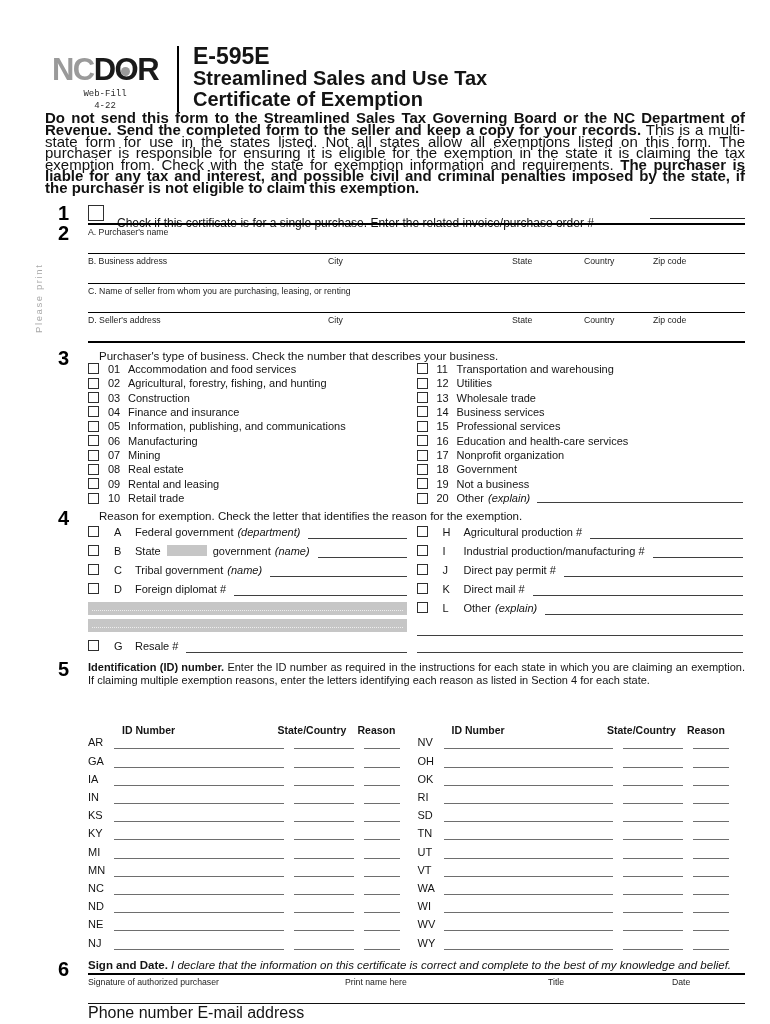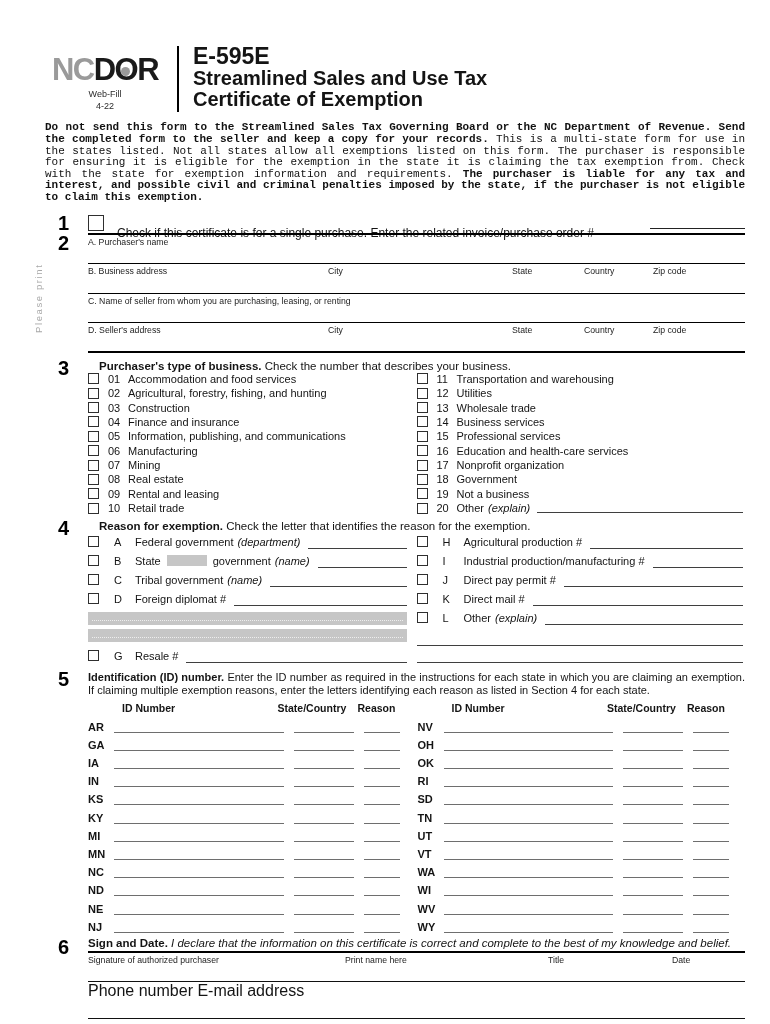--- a/index.html
+++ b/index.html
@@ -10,27 +10,27 @@
     padding:45px 25px 0 45px;
   }
   
   .hdr{display:flex;align-items:flex-start;}
   .logo-block{width:120px;text-align:center;padding-top:9px;}
   .logo{font-size:31px;font-weight:bold;letter-spacing:-1.5px;line-height:1;white-space:nowrap;}
   .logo .nc{color:#9a9a9a;}
   .logo .blk{color:#1a1a1a;}
   .logo .o{position:relative;display:inline-block;}
   .o-dot{position:absolute;left:50%;top:55%;width:9px;height:9px;margin:-4.5px 0 0 -4.5px;background:#9a9a9a;border-radius:50%;}
-  .webfill{font-size:9px;color:#2b2b2b;margin-top:4px;line-height:1.3;}
+  .webfill{font-size:9px;color:#2b2b2b;margin-top:4px;line-height:1.3;font-family:Liberation Mono, monospace;}
   .hdr-divider{width:2px;background:#000;height:66px;margin:1px 14px 0 12px;}
   .title-block{padding-top:0;}
   .form-number{font-size:23px;font-weight:bold;line-height:1.0;letter-spacing:0;}
   .form-title{font-size:20px;font-weight:bold;line-height:1.07;}
   
-  .intro{margin-top:10px;font-size:11px;line-height:11.6px;text-align:justify;color:#111;font-family:Liberation Mono, monospace;}
+  .intro{margin-top:0;font-size:15px;line-height:11.6px;text-align:justify;color:#111;}
   .intro b{font-weight:bold;}
   
   .sec{display:flex;}
   .sec-num{width:43px;padding-left:13px;font-size:20px;font-weight:bold;line-height:1;color:#000;}
   .sec-body{flex:1;min-width:0;}
   
   .sec1{margin-top:9px;}
   .s1row{display:flex;align-items:center;height:20px;}
   .cb{display:inline-block;background:#fff;border:1.6px solid #2f2f2f;}
   .cb.big{width:16px;height:16px;margin-right:13px;}
@@ -41,21 +41,21 @@
   .frow{position:relative;height:29.5px;border-bottom:1.4px solid #000;}
   .frow.last{border-bottom:2px solid #000;}
   .flab{position:absolute;top:2px;left:0;font-size:8.7px;color:#1c1c1c;}
   .pos{position:absolute;top:2px;font-size:8.7px;color:#1c1c1c;}
   .pos.city{left:240px;} .pos.state{left:424px;} .pos.country{left:496px;} .pos.zip{left:565px;}
   .please-print{position:absolute;left:33px;top:237px;height:96px;color:#a8a8a8;font-size:9.5px;
     letter-spacing:1.6px;writing-mode:vertical-rl;transform:rotate(180deg);}
   
   .sec3{margin-top:5px;}
   .sec-heading{font-size:11.5px;padding-top:2px;}
-  .sec-heading b{font-weight:bold;padding-left:11px;}
+  .sec-heading b{font-weight:normal;padding-left:11px;}
   .cols{display:flex;}
   .col{width:50%;min-width:0;}
   .cbrow{display:flex;align-items:center;height:14.4px;font-size:11px;white-space:nowrap;}
   .cb.sm{width:11px;height:11px;border-width:1.4px;margin-right:9px;flex:none;}
   .num{width:20px;flex:none;}
   .itm-lbl{}
   .itm-hint{font-style:italic;margin-left:4px;}
   .fill{border-bottom:1px solid #3f3f3f;height:10px;}
   .cbrow .fill{flex:1;margin-left:7px;margin-right:2px;}
   
@@ -66,27 +66,27 @@
   .colR .c4row .fill{margin-right:2px;}
   .graybox{display:inline-block;width:40px;height:11px;background:#c6c6c6;margin:0 6px;vertical-align:middle;}
   .graybar{height:13px;background:#c6c6c6;margin:4px 10px 4px 0;position:relative;}
   .graybar::after{content:"";position:absolute;left:4px;right:4px;top:55%;border-top:1px dotted #eeeeee;}
   .blankline{border-bottom:1px solid #3f3f3f;height:17px;margin-right:2px;}
   .blankline.first{height:19px;}
   
   .sec5{margin-top:4px;}
   .s5para{font-size:11px;line-height:13px;text-align:justify;padding-top:2px;}
   .c5cols{display:flex;gap:18px;padding-right:16px;margin-top:2px;}
-  .c5col{flex:1;min-width:0;}
+  .c5col{flex:1;min-width:0;margin-top:32px;}
   .c5hdr{display:flex;align-items:flex-end;height:15px;font-size:10.5px;font-weight:bold;white-space:nowrap;}
   .h-sp{width:26px;flex:none;}
   .h-id{flex:1;padding-left:8px;}
   .h-sc{width:80px;flex:none;}
   .h-re{width:42px;flex:none;}
-  .c5row{display:flex;align-items:flex-end;height:18.2px;font-size:11px;font-weight:bold;}
+  .c5row{display:flex;height:18.2px;font-size:11px;}
   .st{width:26px;flex:none;padding-bottom:0;}
   .l1{flex:1;border-bottom:1.3px solid #6e6e6e;height:13px;margin-right:10px;}
   .l2{width:60px;flex:none;border-bottom:1.3px solid #6e6e6e;height:13px;margin-right:10px;}
   .l3{width:36px;flex:none;border-bottom:1.3px solid #6e6e6e;height:13px;}
   
   .sec6{margin-top:4px;}
   .s6head{font-size:11.5px;padding-bottom:2px;}
   .s6head i{font-style:italic;}
   .sigrow{position:relative;height:30px;border-top:2px solid #000;}
   .sigrow .pos6{position:absolute;top:2px;font-size:8.7px;color:#1c1c1c;}

